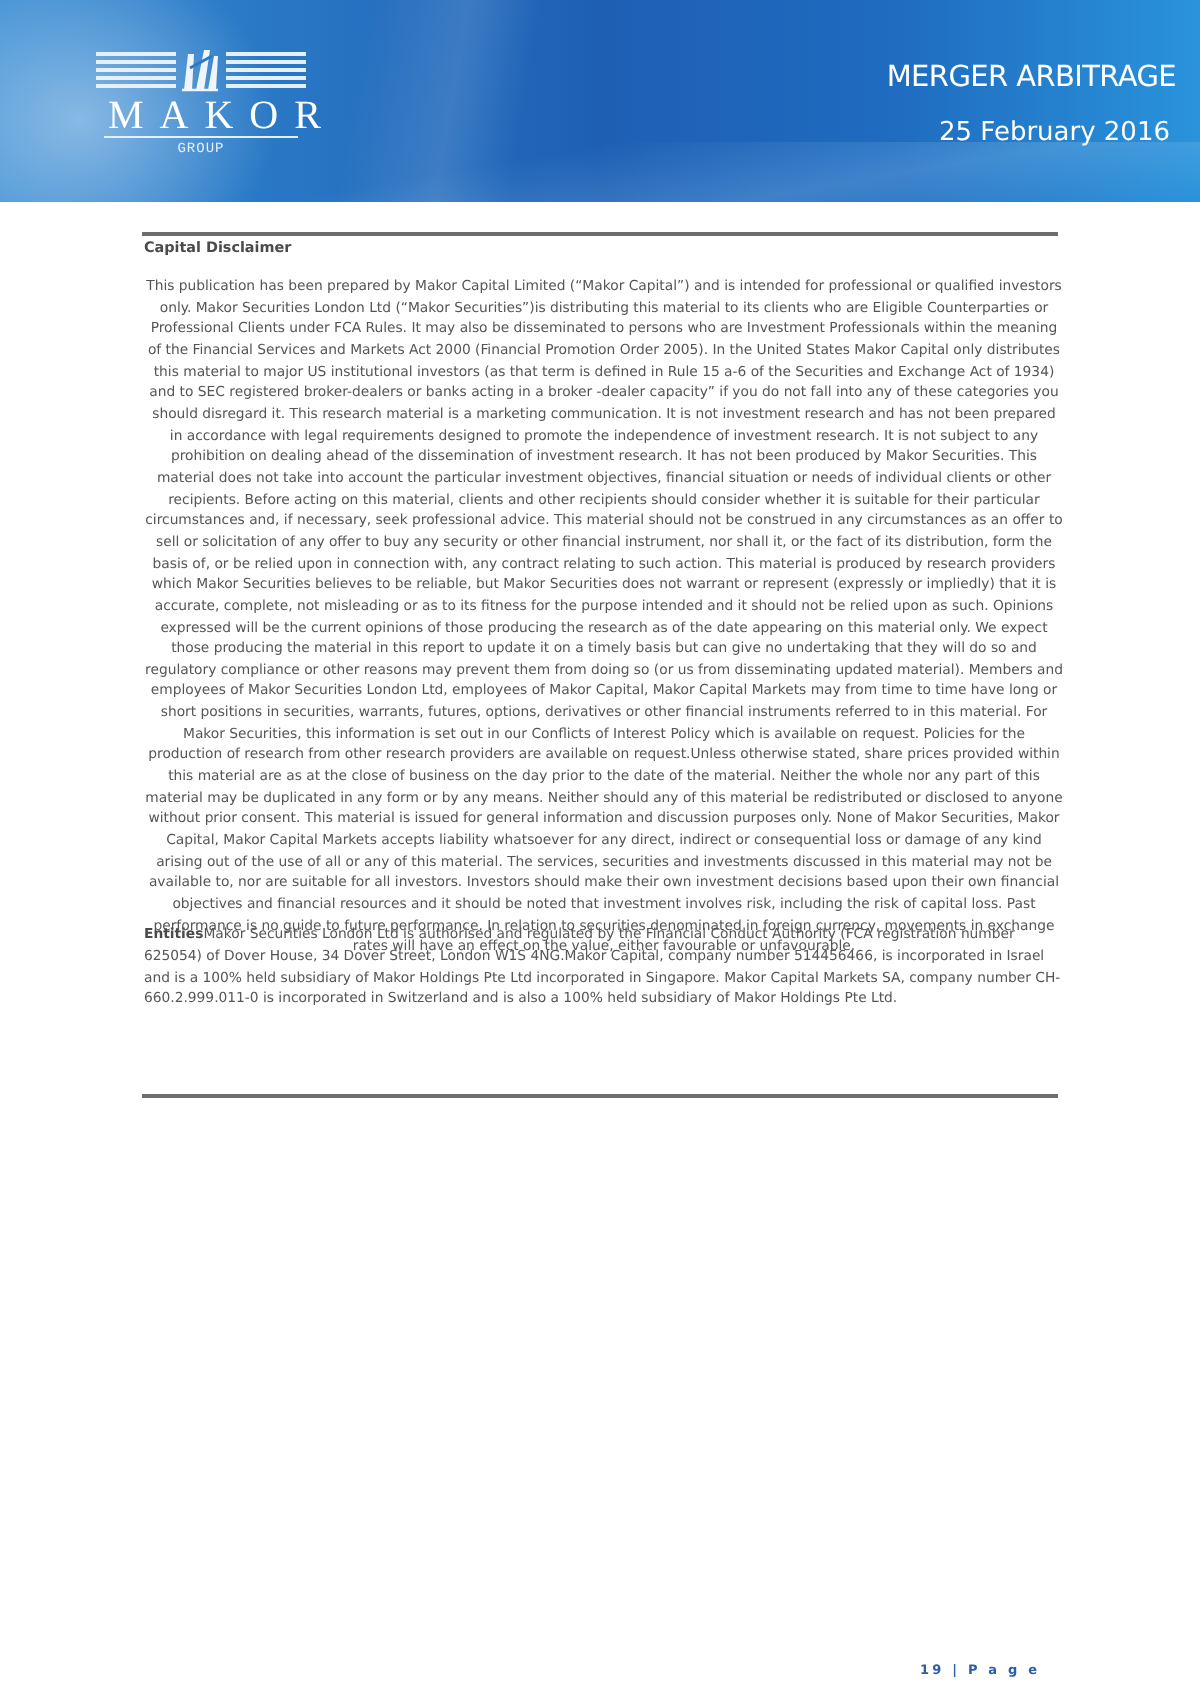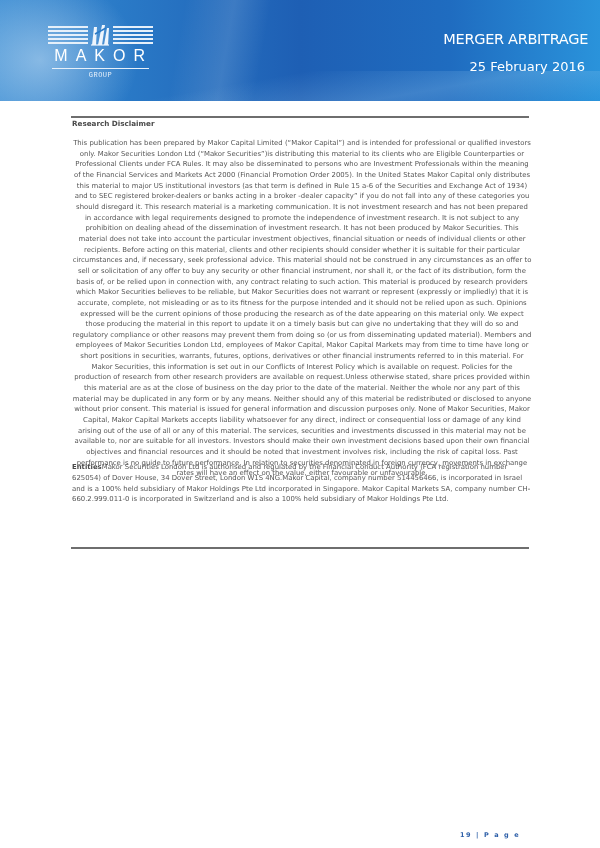--- a/index.html
+++ b/index.html
@@ -21,21 +21,21 @@
   .logo {
     position: absolute; left: 48px; top: 22px; width: 105px; height: 66px;
   }
   .logo .bars { position: absolute; left: 0; top: 0; width: 105px; height: 24px; }
   .logo .bars .bar { position: absolute; height: 1.5px; background: #e6f0fa; }
   .logo .emblem {
     position: absolute; left: 41px; top: 0; width: 22px; height: 24px;
   }
   .logo .name {
     position: absolute; left: 0; top: 25px; width: 105px; text-align: right;
-    font-family: Liberation Sans, sans-serif; font-size: 16px; letter-spacing: 8px; color: #ffffff;
+    font-family: Liberation Serif, serif; font-size: 20px; letter-spacing: 8px; color: #ffffff;
     padding-left: 6px; box-sizing: border-box;
   }
   .logo .underline { position: absolute; left: 4px; top: 46px; width: 97px; height: 1px; background: #e6f0fa; }
   .logo .group {
     position: absolute; left: 0; top: 49px; width: 105px; text-align: center;
     font-family: Liberation Mono, monospace; font-size: 7px; color: #e6f0fa; letter-spacing: 0.5px;
   }
   .doc-title {
     position: absolute; right: 12px; top: 31px;
     font-family: "DejaVu Sans", sans-serif; font-size: 14.5px; color: #ffffff; letter-spacing: -0.3px; margin-left: 32px;
@@ -101,21 +101,21 @@
     <div class="underline"></div>
     <div class="group">GROUP</div>
   </div>
 
   <div class="doc-title">MERGER ARBITRAGE</div>
   <div class="doc-date">25 February 2016</div>
 </div>
 
 <div class="rule top"></div>
 
-<div class="section-title">Research Disclaimer</div>
+<div class="section-title">Capital Disclaimer</div>
 
 <p class="body-text">This publication has been prepared by Makor Capital Limited (“Makor Capital”) and is intended for professional or qualified investors only. Makor Securities London Ltd (“Makor Securities”)is distributing this material to its clients who are Eligible Counterparties or Professional Clients under FCA Rules. It may also be disseminated to persons who are Investment Professionals within the meaning of the Financial Services and Markets Act 2000 (Financial Promotion Order 2005).  In the United States Makor Capital only distributes this material to major US institutional investors (as that term is defined in Rule 15 a-6 of the Securities and Exchange Act of 1934) and to SEC registered broker-dealers or  banks acting in a broker -dealer capacity” if you do not fall into any of these categories you should disregard it. This research material is a marketing communication.  It is not investment research and has not been prepared in accordance with legal requirements designed to promote the independence of investment research. It is not subject to any prohibition on dealing ahead of the dissemination of investment research.   It has not been produced by Makor Securities.  This material does not take into account the particular investment objectives, financial situation or needs of individual clients or other recipients. Before acting on this material, clients and other recipients should consider whether it is suitable for their particular circumstances and, if necessary, seek professional advice. This material should not be construed in any circumstances as an offer to sell or solicitation of any offer to buy any security or other financial instrument, nor shall it, or the fact of its distribution, form the basis of, or be relied upon in connection with, any contract relating to such action. This material is produced by research providers which Makor Securities believes to be reliable, but Makor Securities does not warrant or represent (expressly or impliedly) that it is accurate, complete, not misleading or as to its fitness for the purpose intended and it should not be relied upon as such. Opinions expressed will be the current opinions of those producing the research as of the date appearing on this material only. We expect those producing the material in  this report to update it on a timely basis but can give no undertaking that they will do so and regulatory compliance or other reasons may prevent  them from doing so (or us from disseminating updated material). Members and employees of Makor Securities London Ltd, employees of Makor Capital, Makor Capital Markets may from time to time have long or short positions in securities, warrants, futures, options, derivatives or other financial instruments referred to in this material. For Makor Securities, this information is set out in our Conflicts of Interest Policy which is available on request.  Policies for the production of research from other research providers are available on request.Unless otherwise stated, share prices provided within this material are as at the close of business on the day prior to the date of the material. Neither the whole nor any part of this material may be duplicated in any form or by any means. Neither should any of this material be redistributed or disclosed to anyone without prior consent. This material is issued for general information and discussion purposes only. None of  Makor Securities, Makor Capital, Makor Capital Markets accepts  liability whatsoever for any direct, indirect or consequential loss or damage of any kind arising out of the use of all or any of this material.  The services, securities and investments discussed in this material may not be available to, nor are suitable for all investors. Investors should make their own investment decisions based upon their own financial objectives and financial resources and it should be noted that investment involves risk, including the risk of capital loss. Past performance is no guide to future performance. In relation to securities denominated in foreign currency, movements in exchange rates will have an effect on the value, either favourable or unfavourable.</p>
 
 <p class="entities"><b>Entities</b><span>Makor Securities London Ltd is authorised and regulated by the Financial Conduct Authority (FCA registration number 625054) of Dover House, 34 Dover Street, London W1S 4NG.Makor Capital, company number 514456466, is incorporated in Israel and is a 100% held subsidiary of Makor Holdings Pte Ltd incorporated in Singapore. Makor Capital Markets SA, company number CH-660.2.999.011-0 is incorporated in Switzerland and is also a 100% held subsidiary of Makor Holdings Pte Ltd.</span></p>
 
 <div class="rule bottom"></div>
 
 <div class="page-number">19 | P a g e</div>
 
 </body></html>

